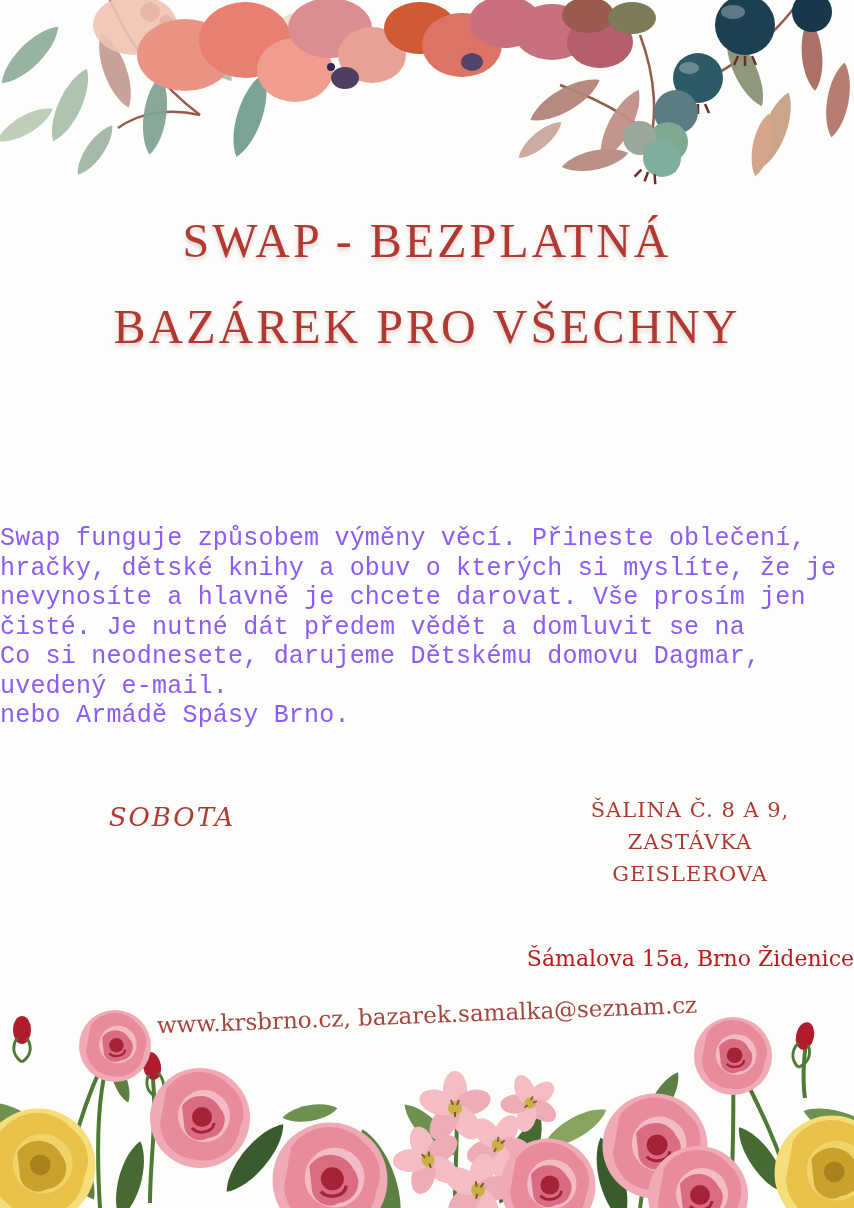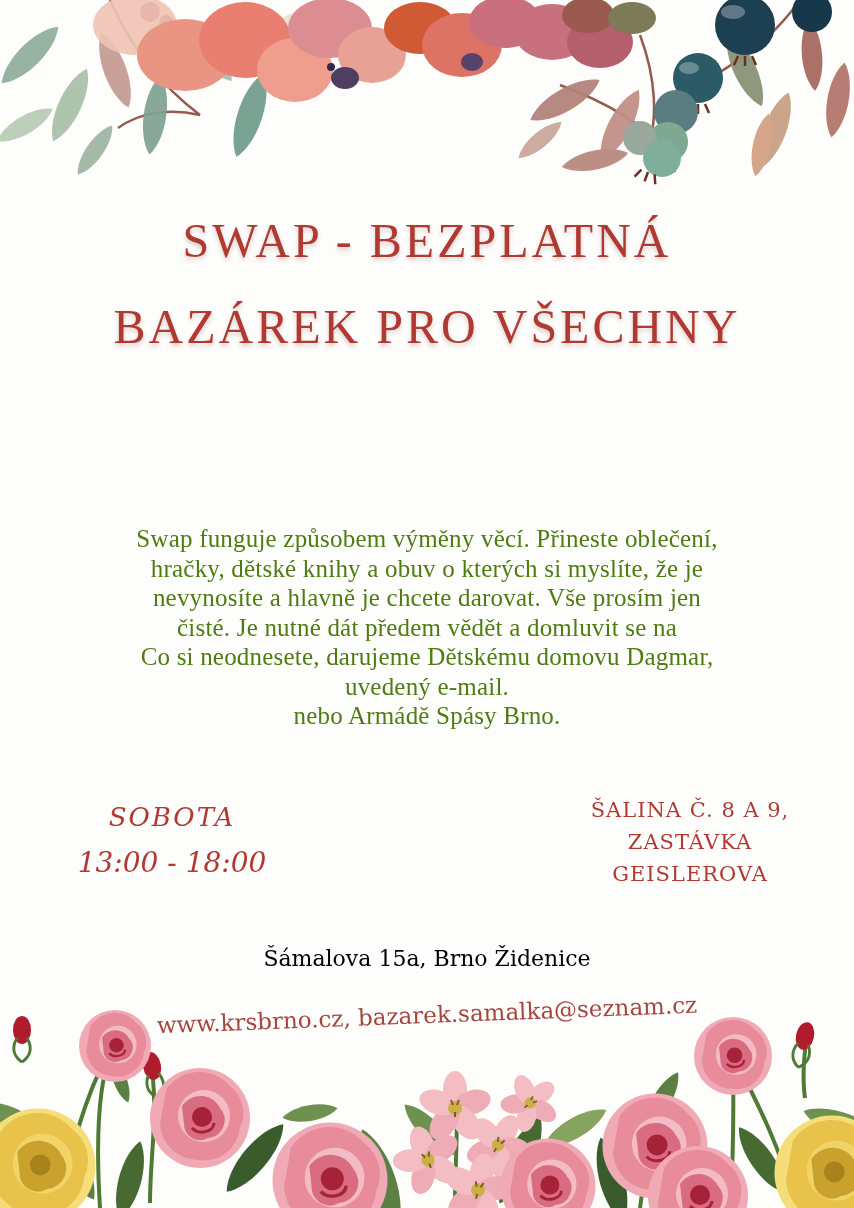--- a/index.html
+++ b/index.html
@@ -14,35 +14,35 @@
 
   .title {
     position:absolute; top:198px; left:0; width:854px;
     text-align:center; color:#b23931;
     font-family:"Liberation Serif", serif;
     font-size:48px; line-height:86px; letter-spacing:3px; font-weight:400;
     text-shadow:0 3px 4px rgba(110,70,60,0.25);
   }
   .body-text {
     position:absolute; top:524px; left:0; width:854px;
-    text-align:center; color:#4d7c0f;
-    font-family:Liberation Serif, serif;
+    color:#8b5cf6;
+    font-family:Liberation Mono, monospace;
     font-size:25px; line-height:29.5px; letter-spacing:0.2px;
   }
   .details { position:absolute; top:792px; left:0; width:854px; color:#b23931; }
   .col { position:absolute; text-align:center; font-family:"DejaVu Serif", serif; }
   .col-day { left:52px; width:240px; top:10px;font-style:italic; }
   .col-day .l1 { font-size:26px; letter-spacing:2px; }
   .col-day .l2 { font-size:28px; margin-top:14px; }
   .col-date { left:322px; width:220px; top:0; font-size:36px; line-height:56px; letter-spacing:1px; }
   .col-transport { left:570px; width:240px; top:2px; font-size:21px; line-height:32px; letter-spacing:1px; }
 
   .address {
-    position:absolute; top:946px; left:0; width:854px; text-align:center;
-    color:#000000; font-family:"DejaVu Serif", serif; font-size:22px;
+    position:absolute; top:946px; left:0; width:854px; text-align:right;
+    color:#b91c1c; font-family:"DejaVu Serif", serif; font-size:22px;
   }
   .contact {
     position:absolute; top:1002px; left:0; width:854px; text-align:center;
     color:#a5463e; font-family:"DejaVu Serif", serif; font-size:23px;
     transform:rotate(-2.2deg); z-index:5;
   }
 </style>
 </head>
 <body>
 
@@ -139,21 +139,20 @@
     <div>nevynosíte a hlavně je chcete darovat. Vše prosím jen</div>
     <div>čisté. Je nutné dát předem vědět a domluvit se na</div>
     <div>Co si neodnesete, darujeme Dětskému domovu Dagmar,</div>
     <div>uvedený e-mail.</div>
     <div>nebo Armádě Spásy Brno.</div>
   </div>
 
   <div class="details">
     <div class="col col-day">
       <div class="l1">SOBOTA</div>
-      <div class="l2">13:00 - 18:00</div>
     </div>
     <div class="col col-date">
     </div>
     <div class="col col-transport">
       <div>ŠALINA Č. 8 A 9,</div>
       <div>ZASTÁVKA</div>
       <div>GEISLEROVA</div>
     </div>
   </div>
 

